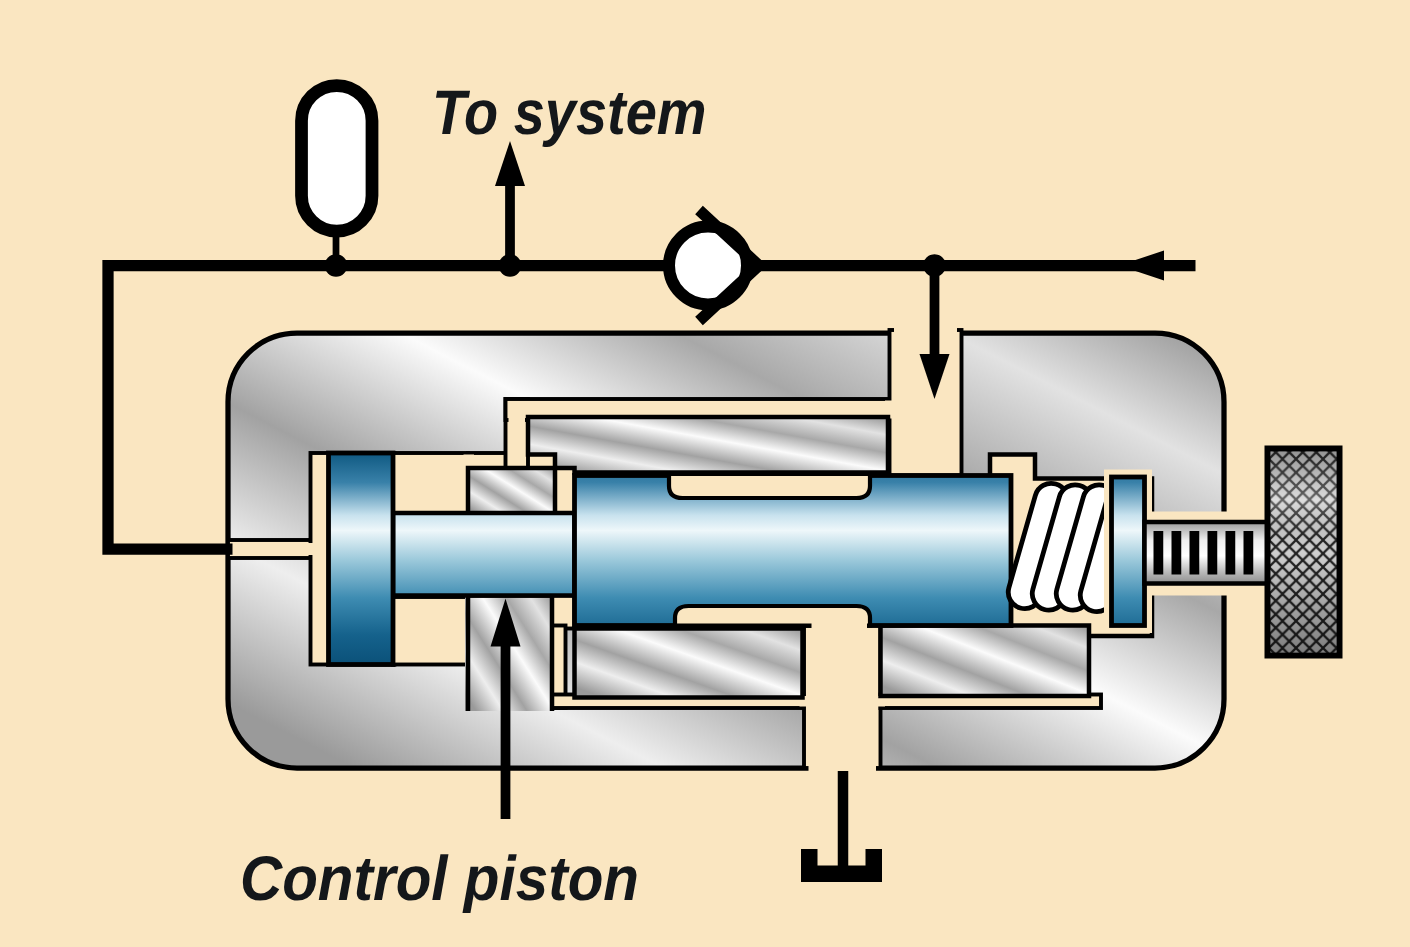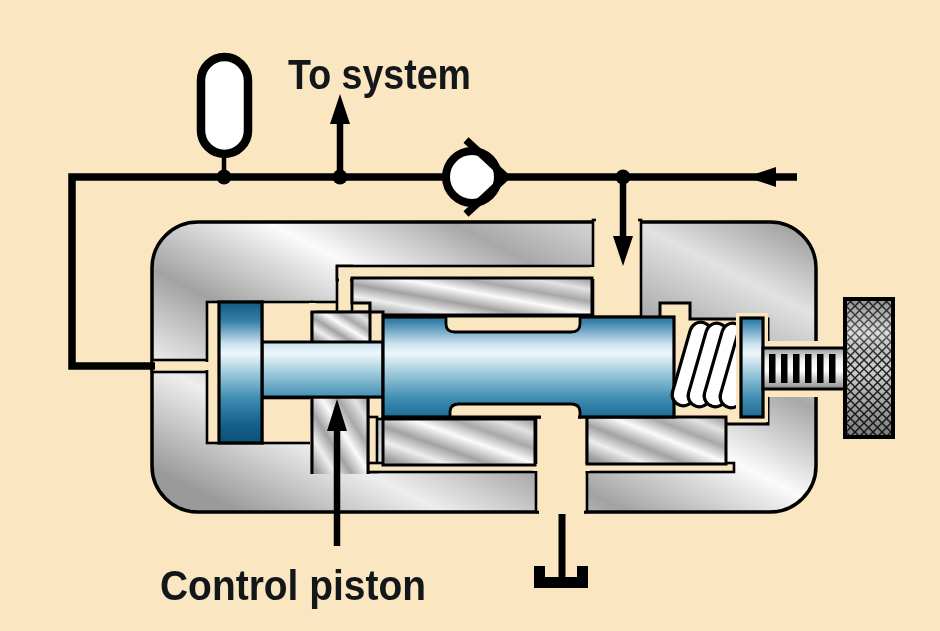--- a/index.html
+++ b/index.html
@@ -1,17 +1,17 @@
 <!DOCTYPE html>
 <html><head>
 <meta charset="utf-8">
 <style>
   html,body{margin:0;padding:0;background:#FAE6C1;}
   .stage{width:940px;height:631px;position:relative;overflow:hidden;
-         font-family:"Liberation Sans", sans-serif;}
+         font-family:"Liberation Sans", sans-serif;font-style:italic;}
   svg{display:block;}
   text{font-family:"Liberation Sans", sans-serif;font-weight:bold;fill:#14171A;}
 </style>
 </head>
 <body>
 
 <div class="stage">
 <svg width="940" height="631" viewBox="0 0 940 631">
   <defs>
     <linearGradient id="met" x1="0" y1="0.85" x2="1" y2="0">

